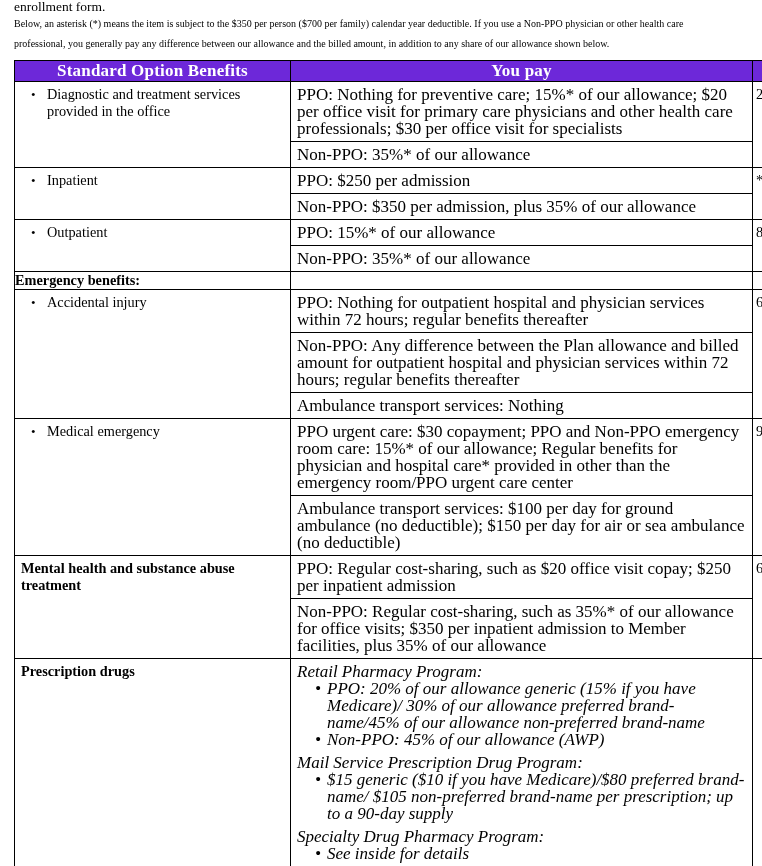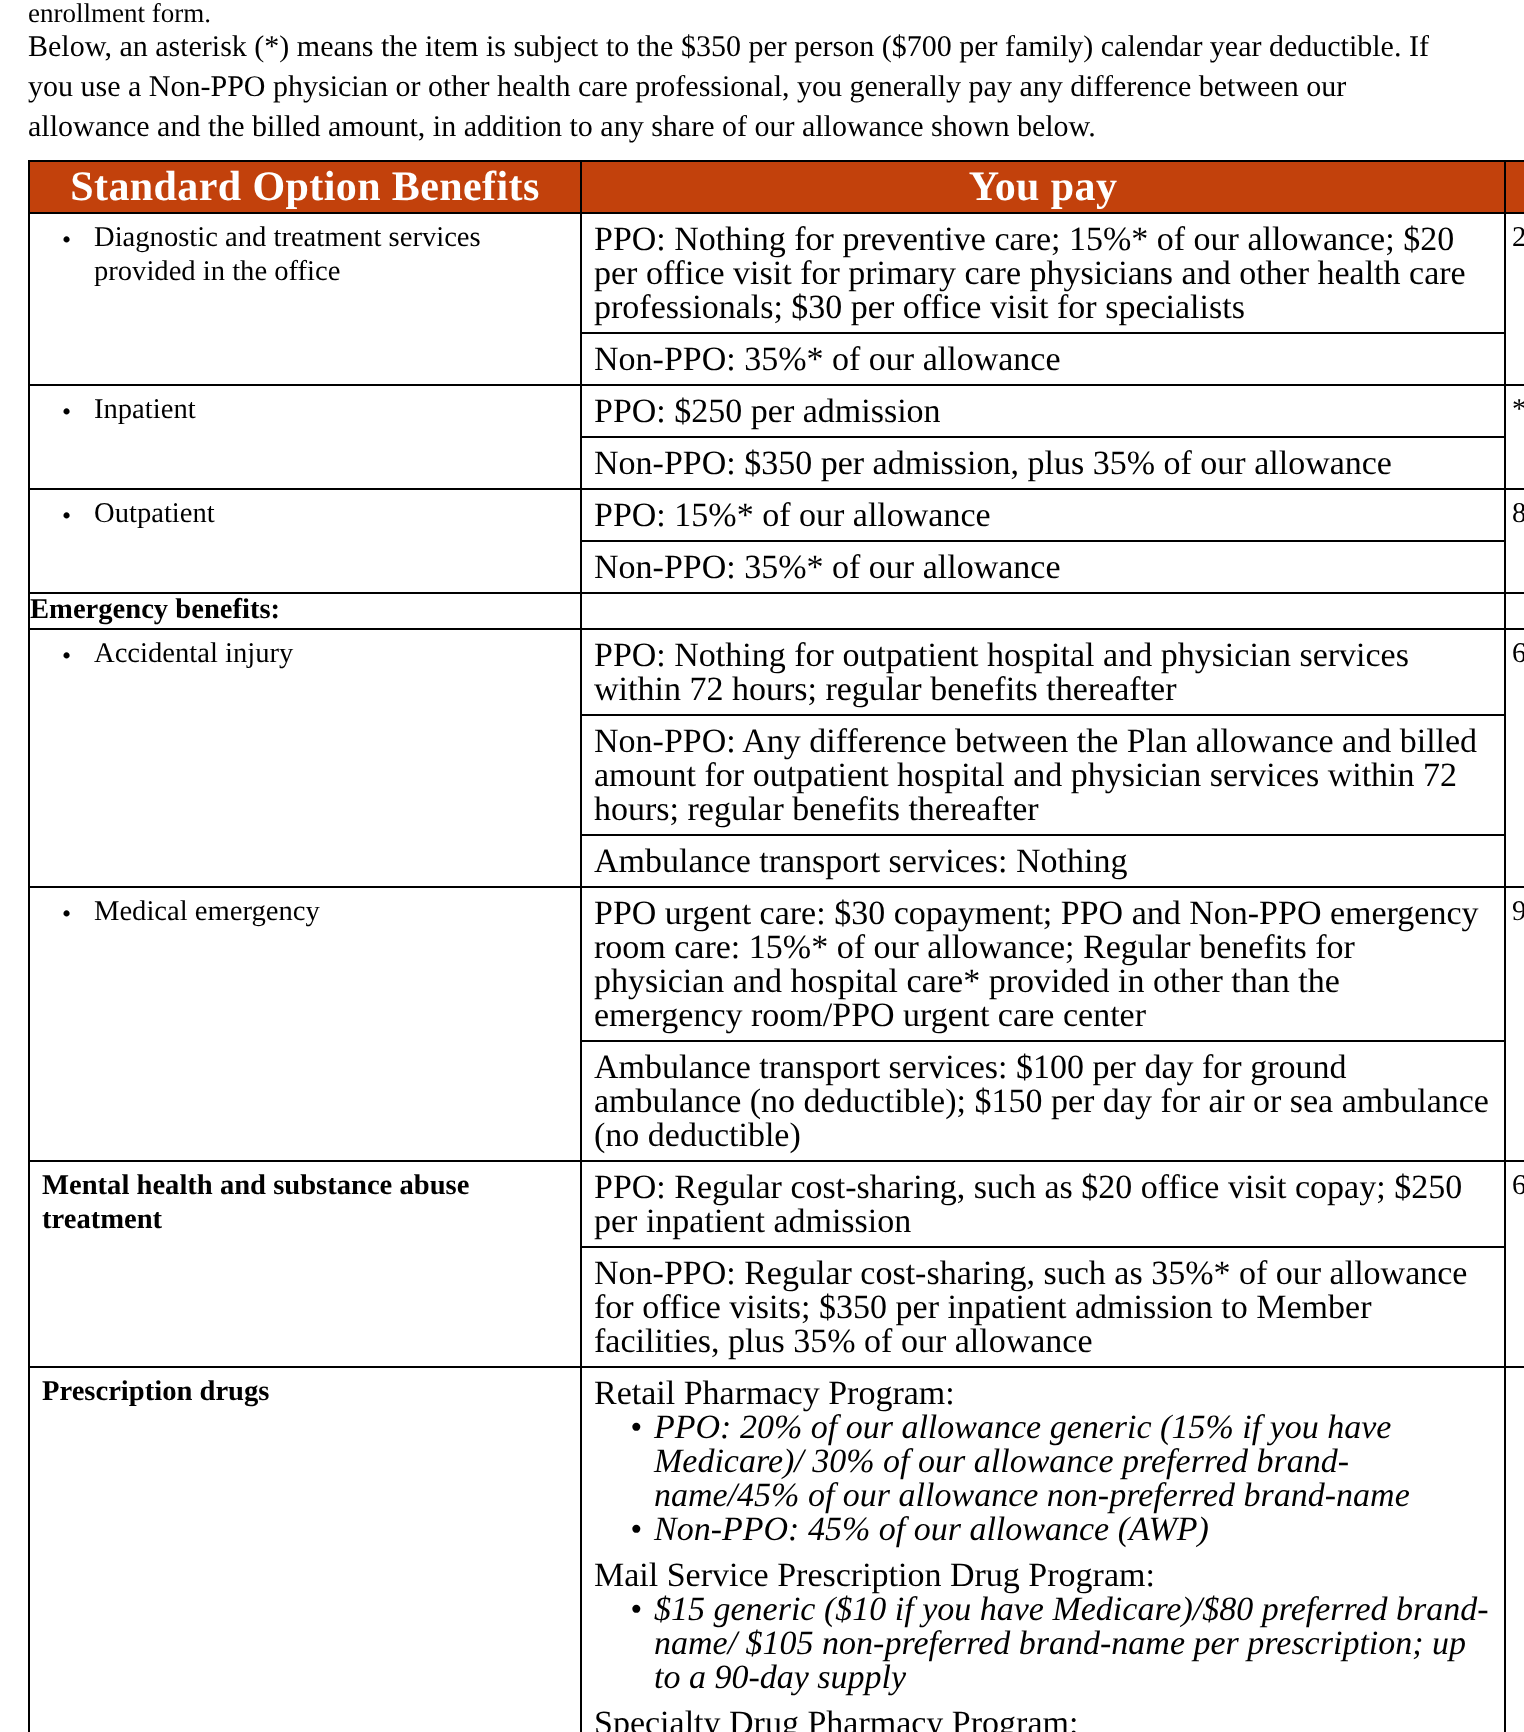--- a/index.html
+++ b/index.html
@@ -24,21 +24,21 @@
   }
   .top-clip {
     font-size: 13.5px;
     line-height: 1.0;
     color: #000;
     padding: 0 14px 0 14px;
     height: 12px;
     overflow: hidden;
   }
   .intro {
-    font-size: 15px;
+    font-size: 10px;
     line-height: 20px;
     padding: 2px 6px 6px 14px;
     text-align: left;
   }
   .intro p {
     margin: 0;
   }
   table.benefits {
     border-collapse: collapse;
     width: 748px;
@@ -48,25 +48,25 @@
   table.benefits col.c1 { width: 276px; }
   table.benefits col.c2 { width: 462px; }
   table.benefits col.c3 { width: 10px; }
 
   table.benefits th, table.benefits td {
     border: 1px solid #000;
     vertical-align: top;
     padding: 0;
   }
   thead th {
-    background: #c2410c;
+    background: #6d28d9;
     color: #ffffff;
     text-align: center;
     font-weight: bold;
-    font-size: 21px;
+    font-size: 17px;
     padding: 5px 0 6px 0;
     letter-spacing: 0.2px;
     margin-left: 36px;
   }
   th.head-right {
     border-left: 1px solid #000;
   }
   td.cat {
     font-weight: bold;
     font-size: 14.3px;
@@ -82,20 +82,21 @@
     line-height: 17px;
   }
   td.pay .seg {
     padding: 4px 6px 4px 6px;
   }
   td.pay .seg + .seg {
     border-top: 1px solid #000;
   }
   td.pay .seg p {
     margin: 0 0 0 0;
+    font-style: italic;
   }
   .bullet-row {
     display: flex;
     align-items: flex-start;
     padding: 4px 4px 4px 16px;
     font-size: 14.3px;
     line-height: 17px;
   }
   .bullet-row .dot {
     width: 16px;

